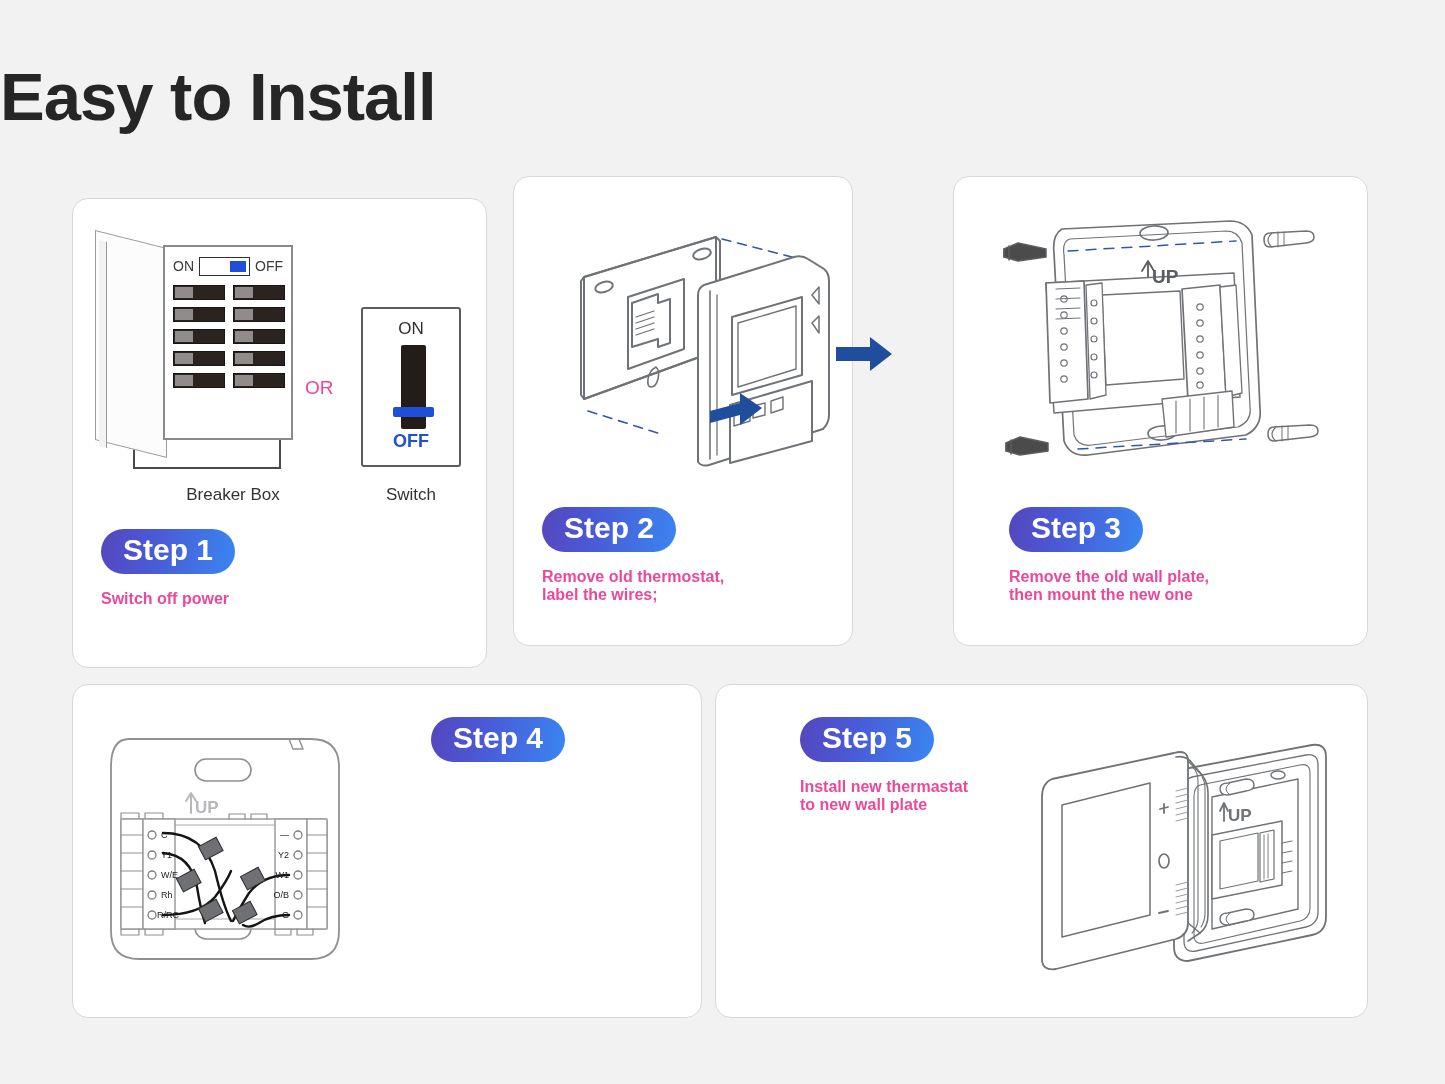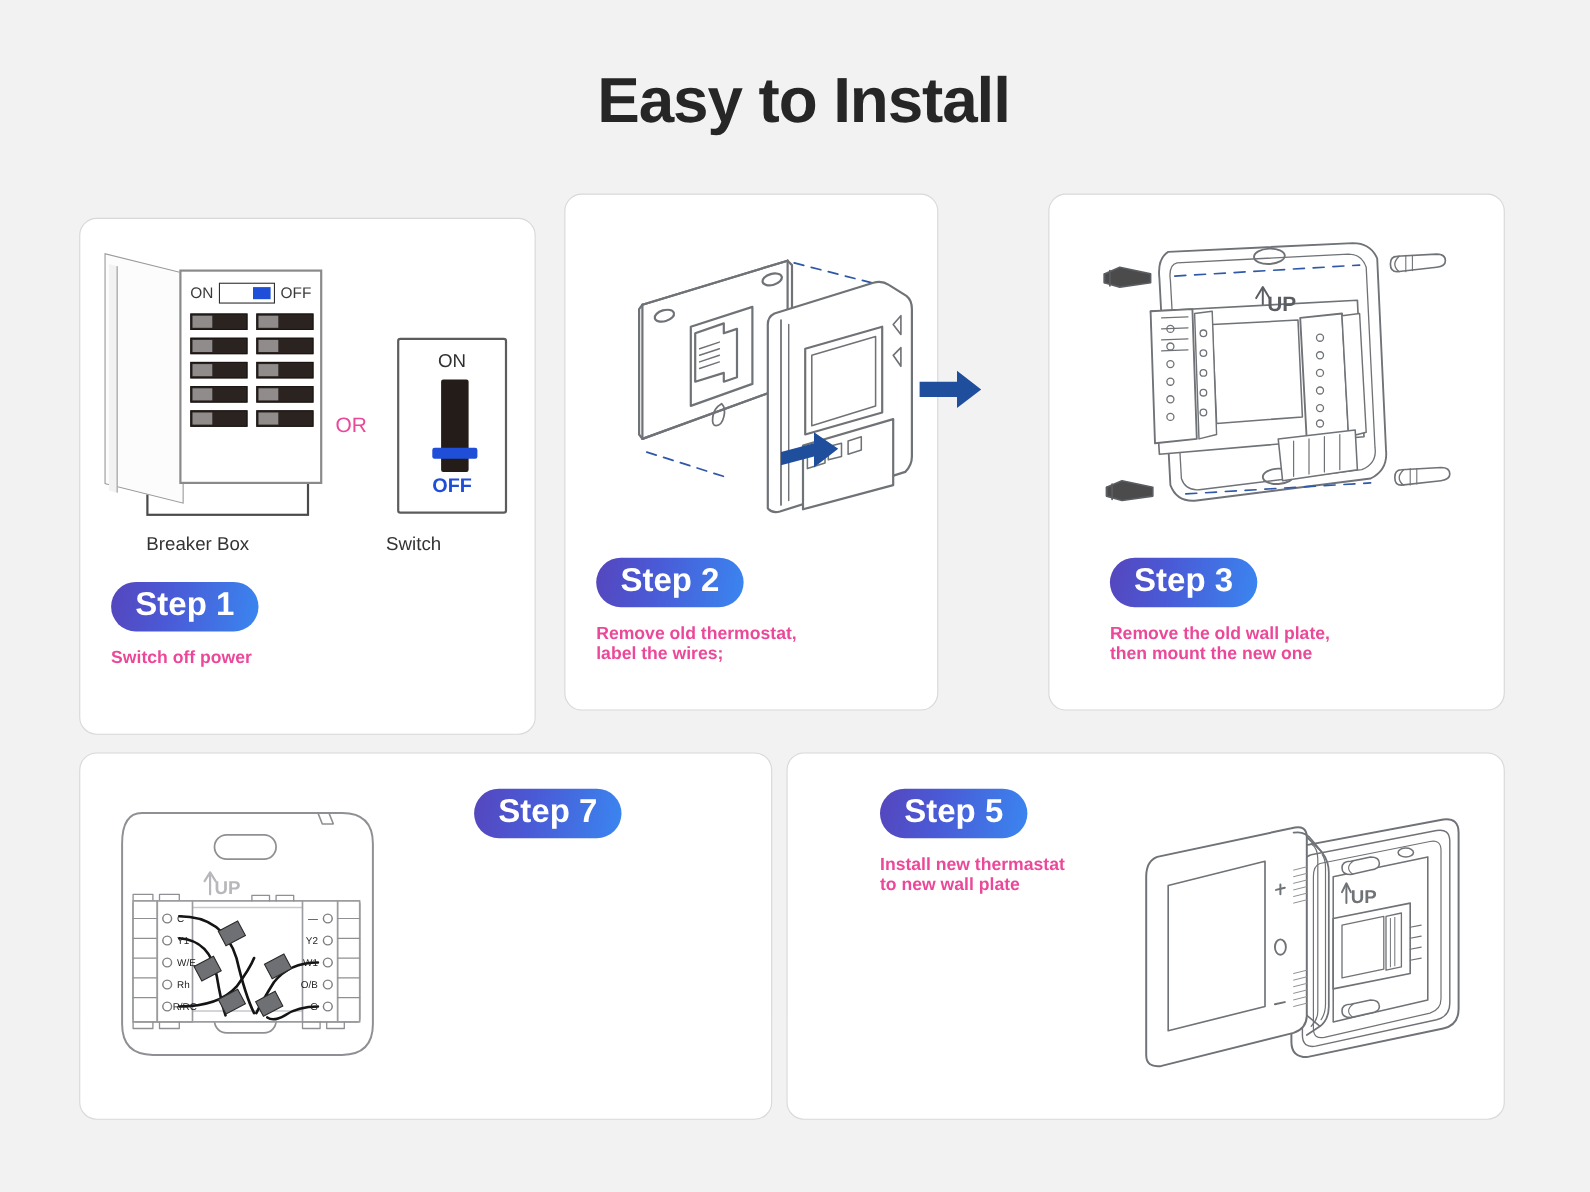--- a/index.html
+++ b/index.html
@@ -12,26 +12,25 @@
   #page {
     position: relative;
     width: 1445px; height: 1084px;
     background: #f2f2f2;
   }
 
   
   .title {
     position: absolute;
     left: 0; top: 58px; width: 1445px;
-    text-align: center;
-    font-size: 58px;
+    text-align: left;
+    font-size: 67px;
     font-weight: bold;
     letter-spacing: -1px;
     color: #262626;
-    padding-left: 16px;
   }
 
   
   .card {
     position: absolute;
     background: #ffffff;
     border: 1.5px solid #d8d8d8;
     border-radius: 16px;
   }
   #card-1 { left: 72px;  top: 176px; width: 415px; height: 470px; margin-top: 22px; }
@@ -57,21 +56,21 @@
     color: #ec4899;
     line-height: 1.18;
     margin-top: 16px;
     white-space: pre-line;
     font-weight: bold;
   }
 
   .caption {
     font-size: 17px;
     color: #333;
-    text-align: left;
+    text-align: center;
   }
 
   
   #s1-art { position: absolute; left: 0; top: 28px; width: 415px; height: 300px; }
   #s1-text { position: absolute; left: 28px; top: 330px; }
 
   .bbox-outer {
     position: absolute; left: 60px; top: 42px;
     width: 148px; height: 200px;
     border: 2.5px solid #4a4a4a; background: #fff;
@@ -448,21 +447,21 @@
           <text x="196" y="137">Y2</text>
           <text x="196" y="157">W1</text>
           <text x="196" y="177">O/B</text>
           <text x="196" y="197">G</text>
         </g>
         <text x="102" y="92" font-family="Liberation Sans, sans-serif" font-size="17" font-weight="bold" fill="#b6b8bb">UP</text>
       </svg>
     </div>
 
     <div id="s4-text">
-      <span class="badge">Step 7</span>
+      <span class="badge">Step 4</span>
     </div>
   </div>
 
   <div class="card" id="card-5">
     <div class="art-wrap" style="left:300px; top:28px;">
       <svg class="art" width="340" height="280" viewBox="0 0 340 280">
         <g fill="none" stroke="#6f7276" stroke-width="1.8" stroke-linejoin="round" stroke-linecap="round">
 
           <path d="M168 56 Q158 58 158 72 L158 234 Q158 248 172 248 L296 222 Q310 219 310 204 L310 44 Q310 30 296 32 Z" fill="#fff"></path>
           <path d="M176 64 Q168 66 168 78 L168 228 Q168 240 180 238 L290 214 Q302 211 302 199 L302 52 Q302 40 290 42 Z" stroke-width="1.3"></path>

